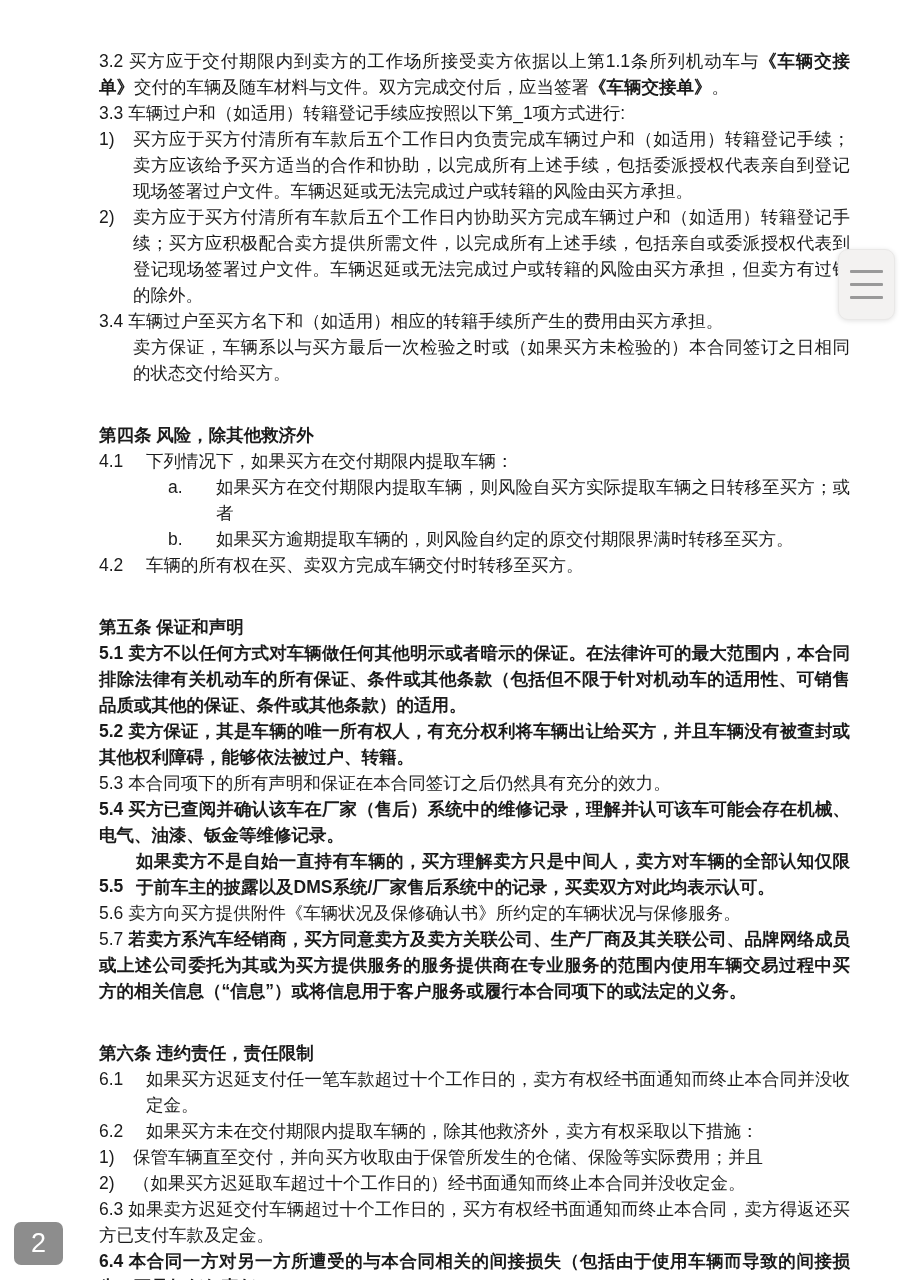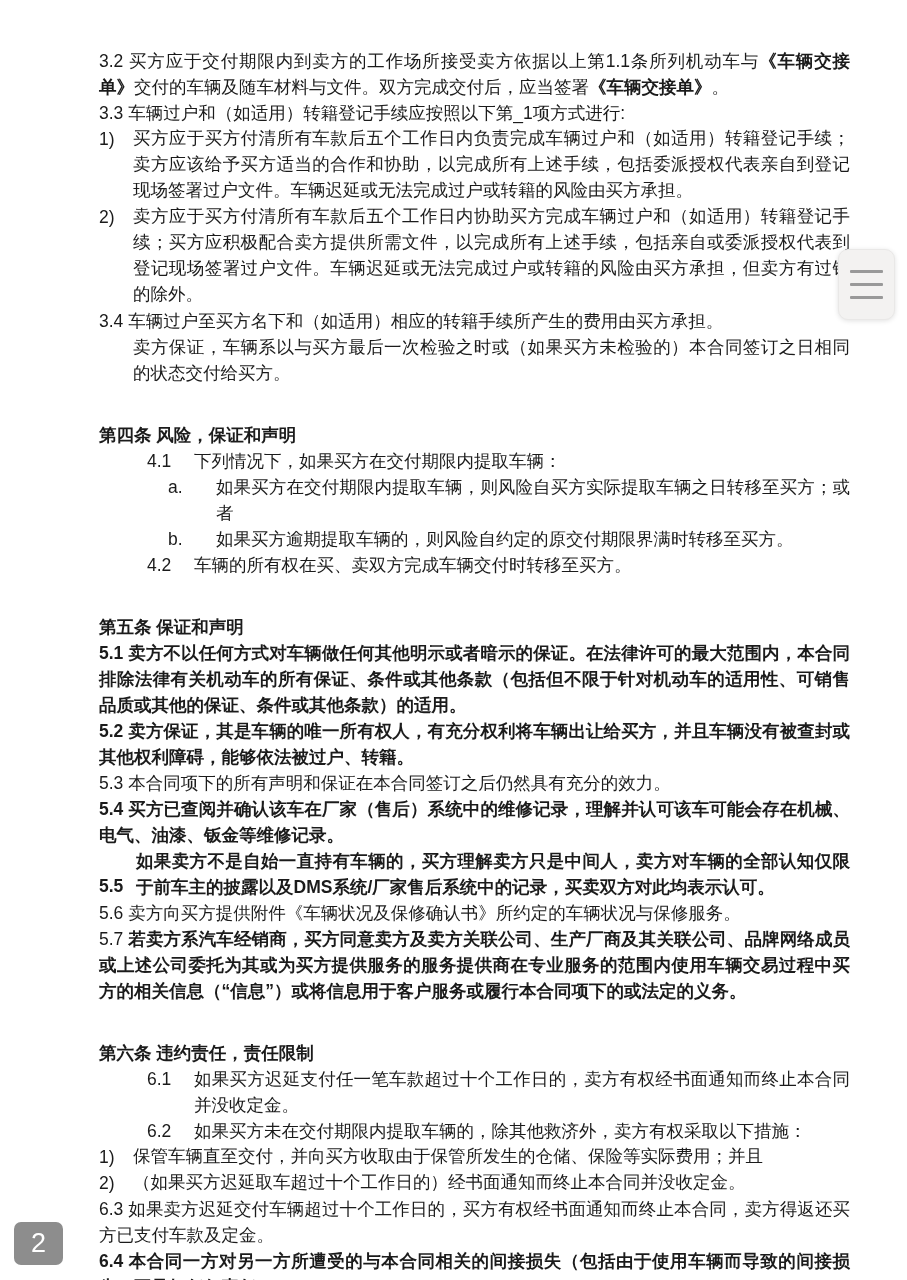--- a/index.html
+++ b/index.html
@@ -17,26 +17,26 @@
     padding:48px 57px 0 99px;
     font-size:17.5px;
     line-height:26px;
     text-align:justify;
   }
   .p{margin:0;}
   .p.b, span.b{font-weight:700;}
   .heading{font-weight:700;margin-top:36px;}
   .item{display:flex;}
   .item .marker{flex:none;width:34px;}
-  .item .ptext{flex:1;font-family:Liberation Mono, monospace;}
+  .item .ptext{flex:1;}
   .subitem{display:flex;margin-left:69px;}
   .subitem .marker{flex:none;width:22px;}
   .subitem .ptext{flex:1;margin-left:26px;}
   .numwide{display:flex;}
-  .numwide .marker{flex:none;width:47px;margin-left:48px;}
+  .numwide .marker{flex:none;width:47px;}
   .numwide .ptext{flex:1;}
   .hang{display:flex;}
   .hang .marker{flex:none;width:37px;margin-top:25px;}
   .hang .ptext{flex:1;}
   .indent{margin-left:34px;}
 
   
   .menu-btn{
     position:absolute;
     left:838px;top:249px;
@@ -79,21 +79,21 @@
     <div class="p item">
       <span class="marker">1)</span>
       <span class="ptext"><span>买方应于买方付清所有车款后五个工作日内负责完成车辆过户和（如适用）转籍登记手续；卖方应该给予买方适当的合作和协助，以完成所有上述手续，包括委派授权代表亲自到登记现场签署过户文件。车辆迟延或无法完成过户或转籍的风险由买方承担。</span></span>
     </div>
     <div class="p item">
       <span class="marker">2)</span>
       <span class="ptext"><span>卖方应于买方付清所有车款后五个工作日内协助买方完成车辆过户和（如适用）转籍登记手续；买方应积极配合卖方提供所需文件，以完成所有上述手续，包括亲自或委派授权代表到登记现场签署过户文件。车辆迟延或无法完成过户或转籍的风险由买方承担，但卖方有过错的除外。</span></span>
     </div>
     <div class="p para"><span class="ptext"><span>3.4 车辆过户至买方名下和（如适用）相应的转籍手续所产生的费用由买方承担。</span></span></div>
     <div class="p indent"><span class="ptext"><span>卖方保证，车辆系以与买方最后一次检验之时或（如果买方未检验的）本合同签订之日相同的状态交付给买方。</span></span></div>
-    <div class="p heading"><span class="ptext"><span>第四条 风险，保证和声明</span></span></div>
+    <div class="p heading"><span class="ptext"><span>第四条 风险，除其他救济外</span></span></div>
     <div class="p numwide">
       <span class="marker">4.1</span>
       <span class="ptext"><span>下列情况下，如果买方在交付期限内提取车辆：</span></span>
     </div>
     <div class="p subitem">
       <span class="marker">a.</span>
       <span class="ptext"><span>如果买方在交付期限内提取车辆，则风险自买方实际提取车辆之日转移至买方；或者</span></span>
     </div>
     <div class="p subitem">
       <span class="marker">b.</span>

